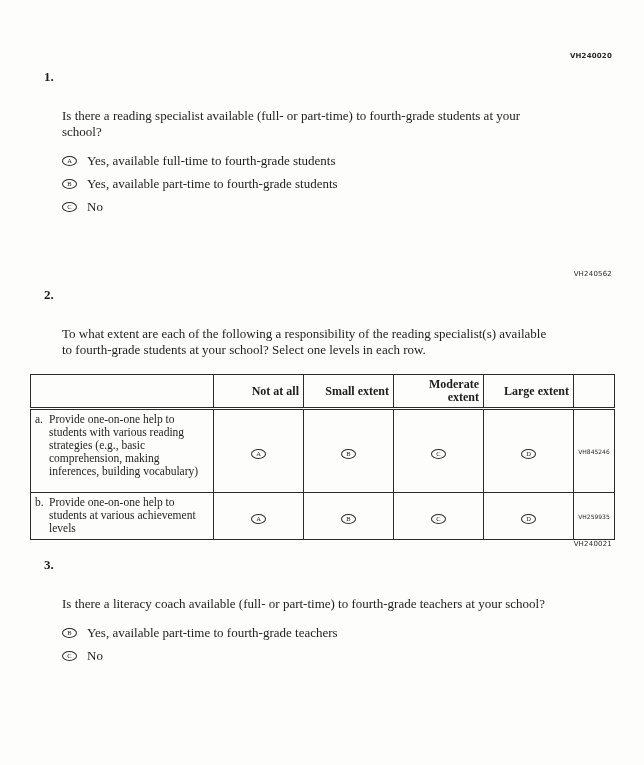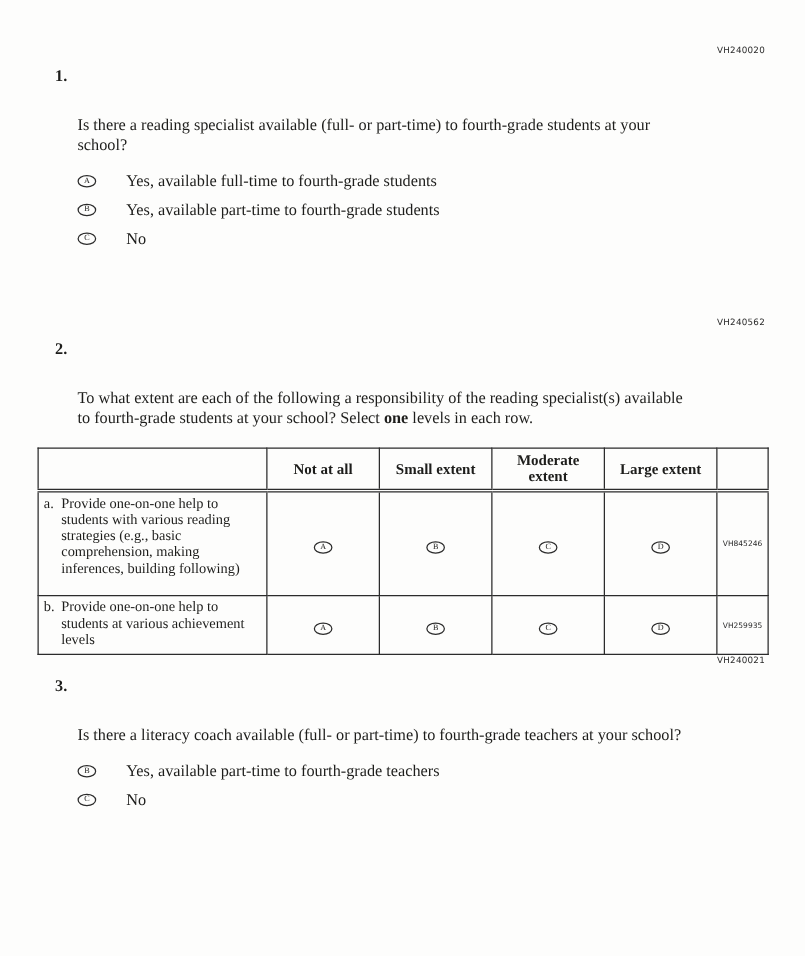--- a/index.html
+++ b/index.html
@@ -14,21 +14,21 @@
     overflow:hidden;
   }
   .form-code {
     text-align:right;
     margin-right:32px;
     font-family:"DejaVu Sans", sans-serif;
     font-size:7px;
     letter-spacing:0.2px;
     color:#2a2a2a;
   }
-  .code1 { padding-top:36px; }
+  .code1 { padding-top:52px;font-weight:bold; }
   .code2 { margin-top:48px; }
   .code3 { }
 
   .question {
     display:flex;
     margin-left:44px;
     margin-right:30px;
     margin-top:9px;
   }
   .qnum {
@@ -37,21 +37,21 @@
     font-weight:bold;
     font-size:13px;
     line-height:16px;
   }
   .qbody { flex:1; max-width:492px; }
   .qtext {
     font-size:13px;
     line-height:16px;
     margin-top:39px;
   }
-  .qtext b { font-weight:bold; }
+  .qtext b { font-weight:normal; }
 
   .options { margin-top:13px; }
   .option {
     display:flex;
     align-items:center;
     margin-bottom:8px;
     cursor:pointer;
   }
   .oval {
     display:inline-flex;
@@ -62,21 +62,21 @@
     border-radius:50%;
     flex:0 0 15px;
   }
   .oval .ol {
     font-size:6.5px;
     line-height:8px;
     font-family:"Liberation Serif", serif;
     color:#1d1d1b;
   }
   .olabel {
-    margin-left:24px;
+    margin-left:10px;
     font-size:13px;
     line-height:15px;
   }
 
   table.grid {
     margin-left:30px;
     margin-top:16px;
     border-collapse:collapse;
     table-layout:fixed;
     width:584px;
@@ -84,21 +84,21 @@
   table.grid col.c-stub { width:183px; }
   table.grid col.c-opt  { width:90px; }
   table.grid col.c-code { width:41px; }
   table.grid th, table.grid td {
     border:1px solid #2b2b2b;
   }
   table.grid tr.head th {
     border-bottom:3px double #2b2b2b;
     font-size:12px;
     font-weight:bold;
-    text-align:center;
+    text-align:right;
     vertical-align:middle;
     height:34px;
     padding:0 4px;
     line-height:13px;
   }
   td.stubcell { padding:3px 4px 4px 4px; vertical-align:top; }
   .rowlabel { display:flex; font-size:11.5px; line-height:13px; }
   .rowlabel .pfx { flex:0 0 14px; }
   .rowlabel .rtext { flex:1; padding-right:2px; }
   td.ovalcell { text-align:center; vertical-align:middle; }
@@ -171,21 +171,21 @@
       <th>Not at all</th>
       <th>Small extent</th>
       <th>Moderate extent</th>
       <th>Large extent</th>
       <th></th>
     </tr>
     <tr class="row-a">
       <td class="stubcell">
         <div class="rowlabel">
           <span class="pfx">a.</span>
-          <span class="rtext">Provide one-on-one help to students with various reading strategies (e.g., basic comprehension, making inferences, building following)</span>
+          <span class="rtext">Provide one-on-one help to students with various reading strategies (e.g., basic comprehension, making inferences, building vocabulary)</span>
         </div>
       </td>
       <td class="ovalcell"><span class="oval">
               <span class="ol">A</span>
             </span></td>
       <td class="ovalcell"><span class="oval">
               <span class="ol">B</span>
             </span></td>
       <td class="ovalcell"><span class="oval">
               <span class="ol">C</span>

